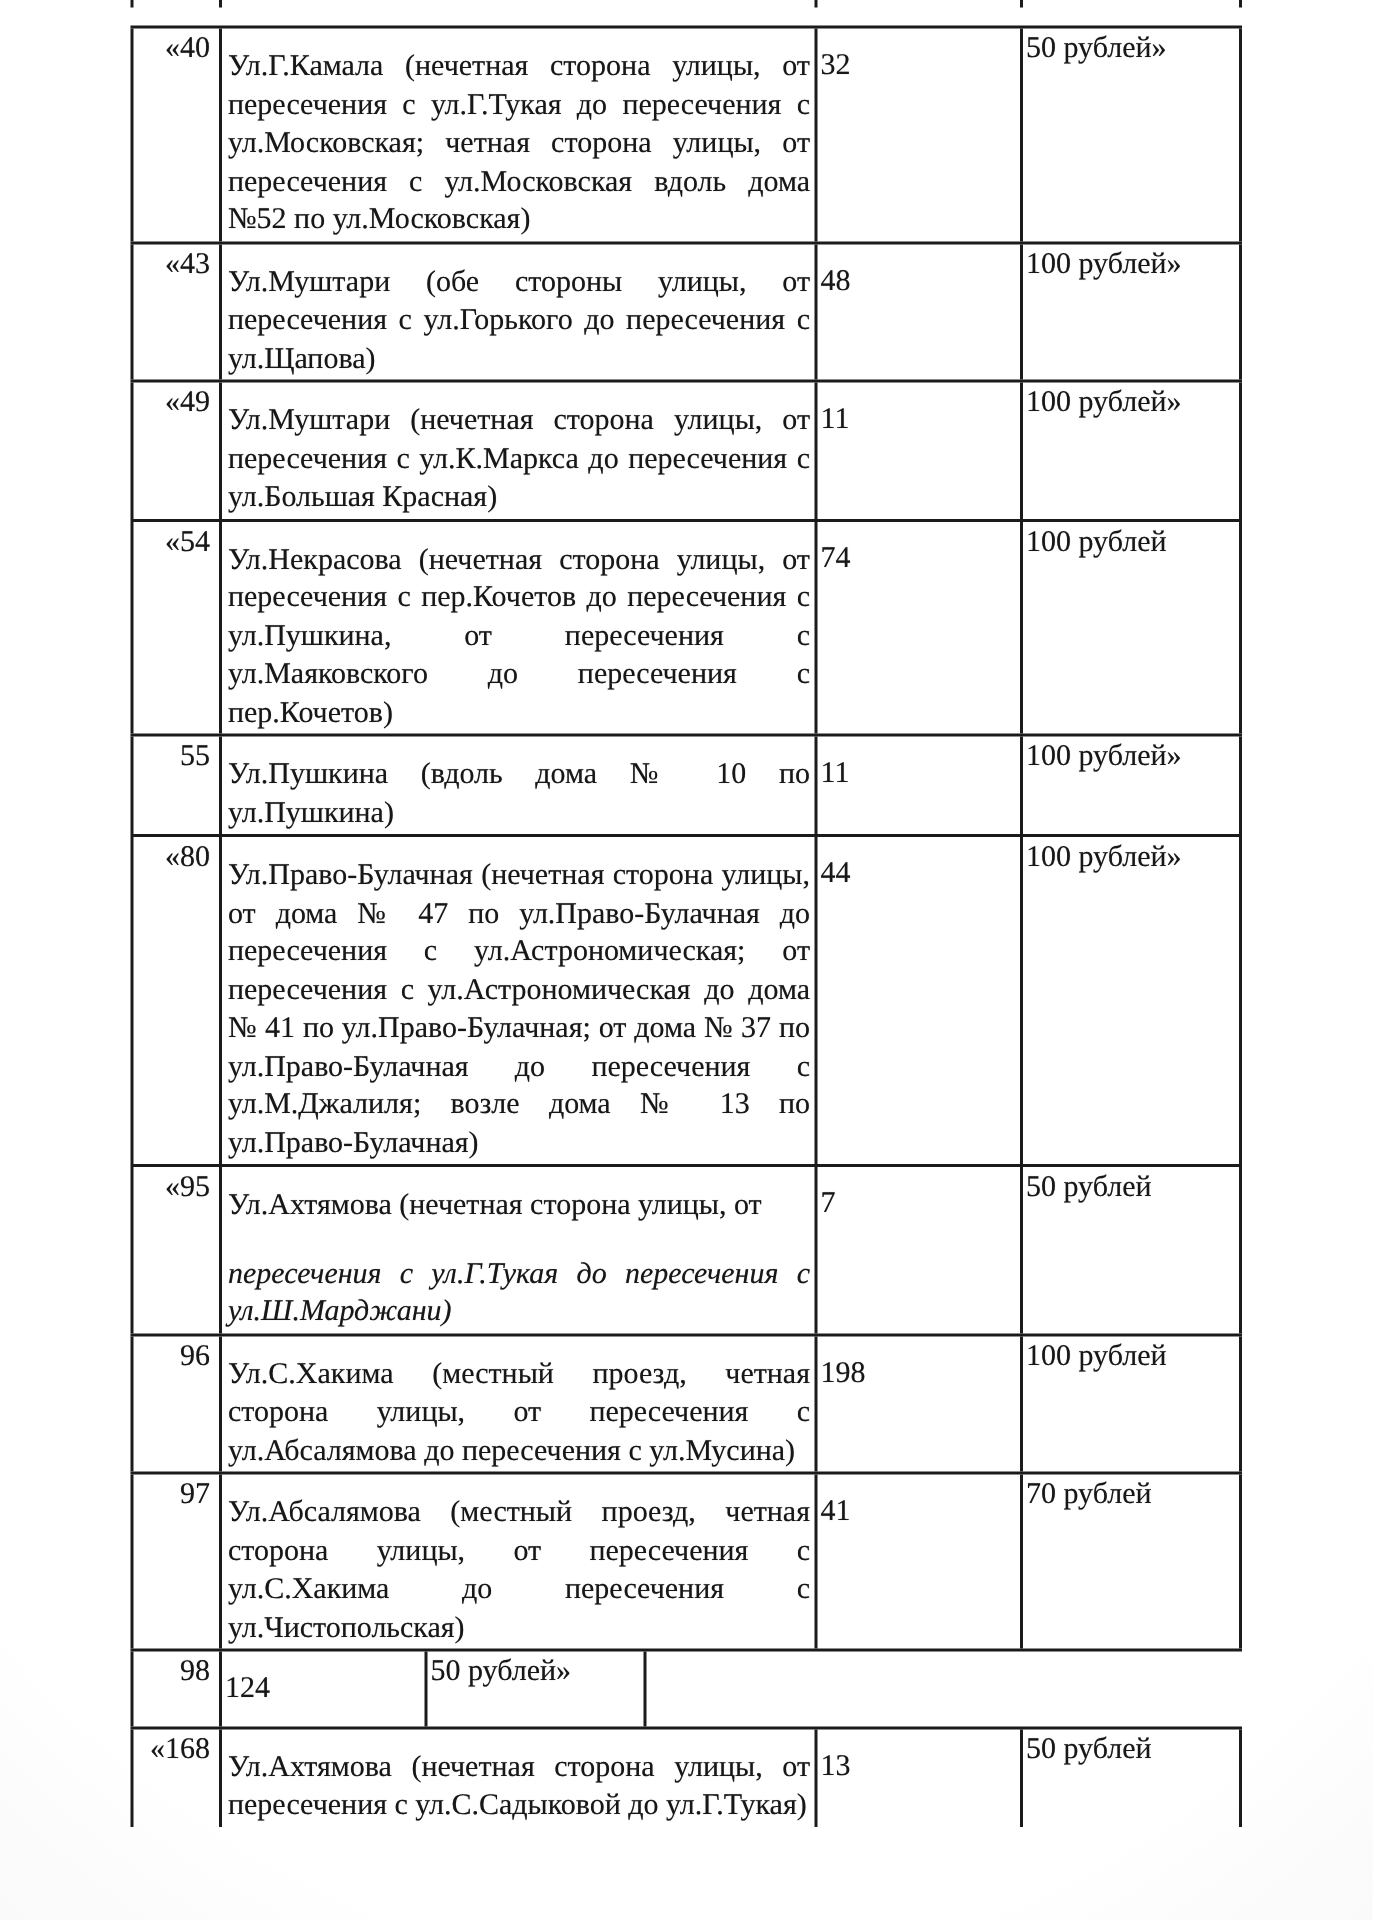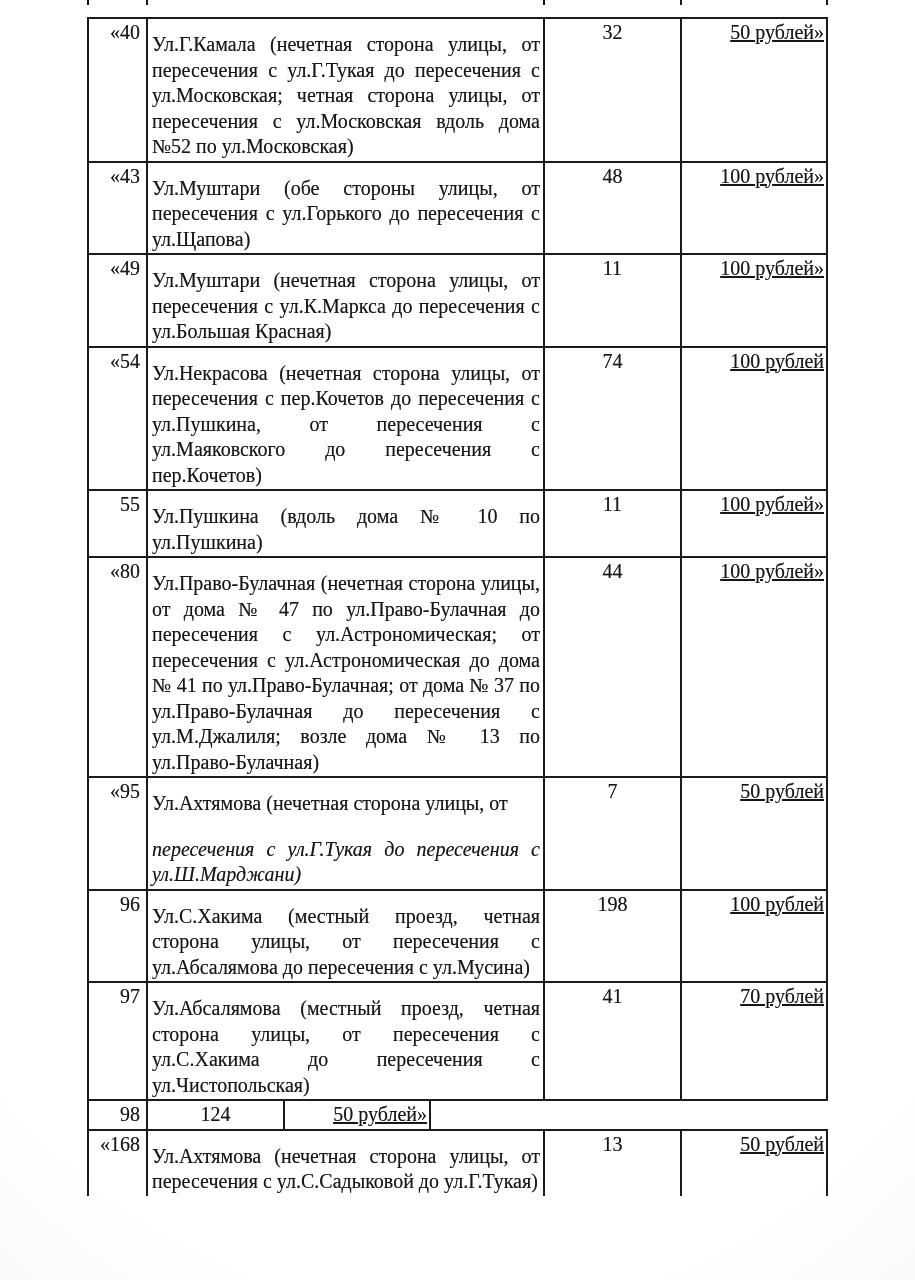--- a/index.html
+++ b/index.html
@@ -68,30 +68,29 @@
     padding: 13px 3px 1px 4px;
   }
   .desc {
     text-align: justify;
   }
   .desc2 { margin-top: 20px; font-style: italic; }
   .desc2:empty { display: none; }
   .c-count {
     width: 137px;
     border-left: 2px solid #1b1b1b;
-    text-align: center;
-    padding: 1px 2px;
+    text-align: left;
+    padding: 12px 2px;
   }
   .c-price {
     width: 148px;
     border-left: 2px solid #1b1b1b;
     border-right: 2px solid #1b1b1b;
-    text-align: right;
+    text-align: left;
     padding: 1px 2px;
-    text-decoration: underline;
   }
 </style>
 </head>
 <body>
 
 <div class="page">
 
   <div class="top-stubs">
     <div class="stub" style="left:0"></div>
     <div class="stub" style="left:59px"></div>

